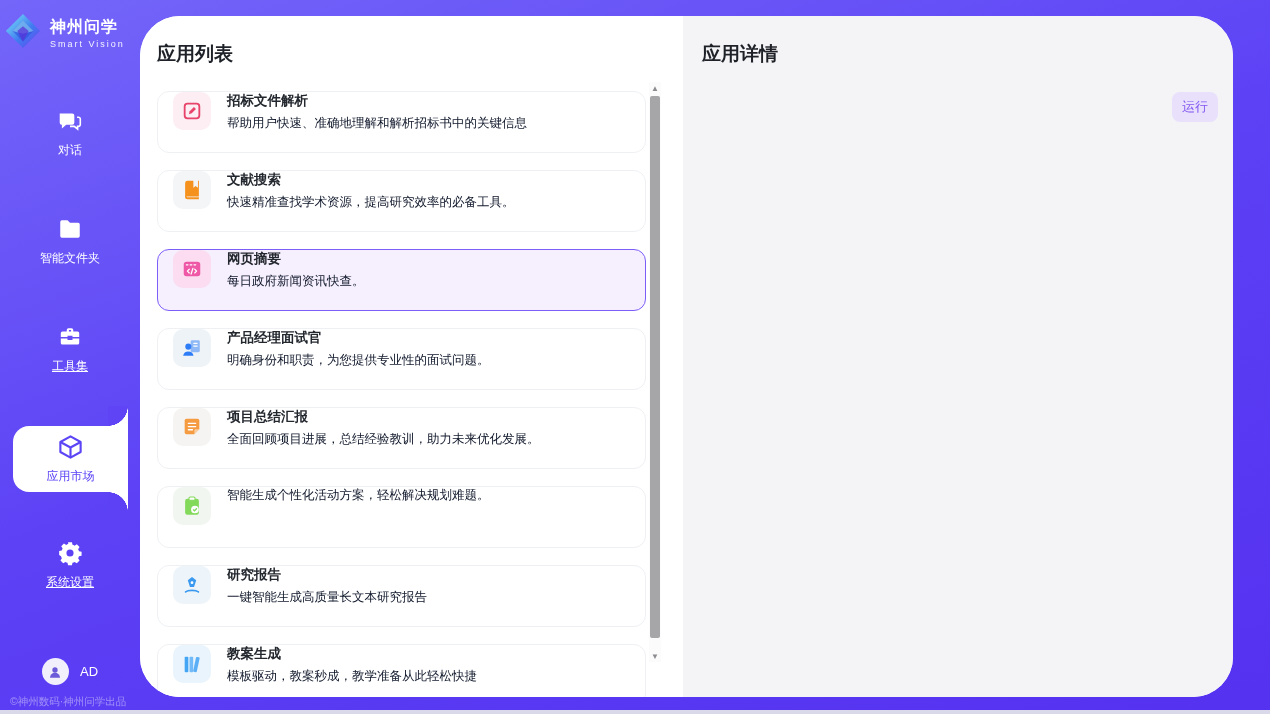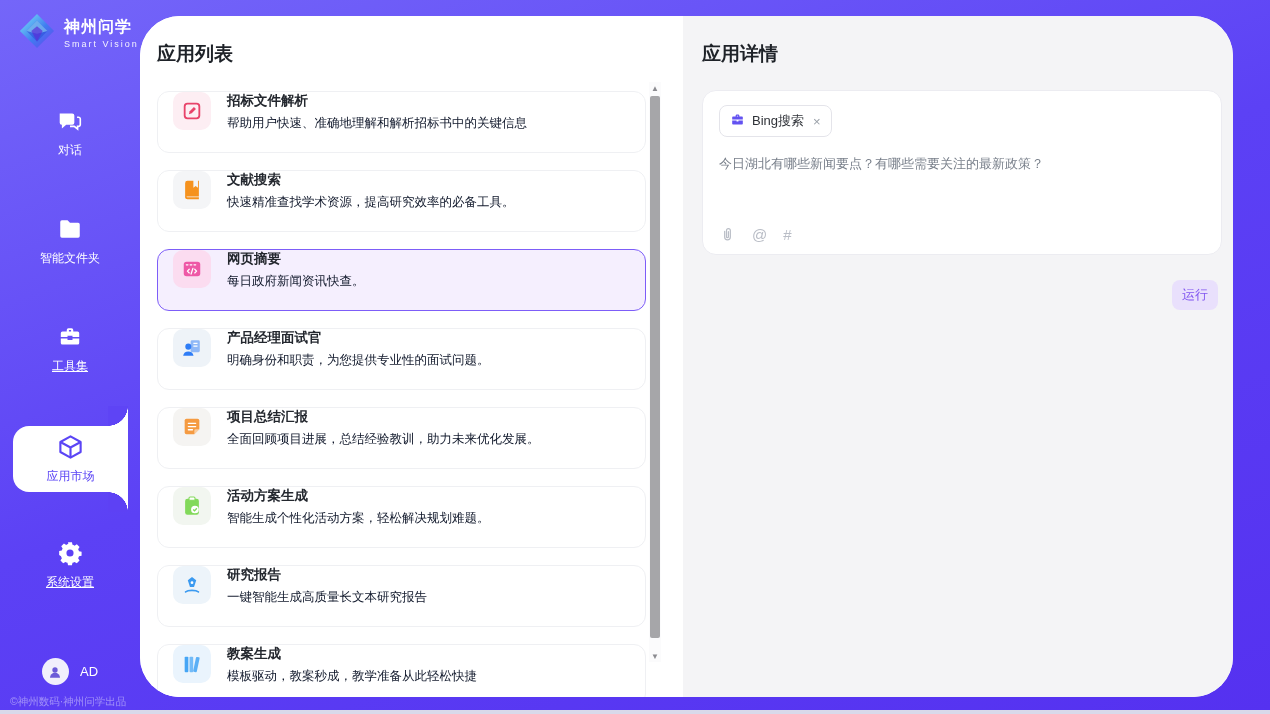--- a/index.html
+++ b/index.html
@@ -4,21 +4,21 @@
 <style>
   * { margin:0; padding:0; box-sizing:border-box; }
   html,body { width:1270px; height:714px; overflow:hidden; }
   body { font-family:"Liberation Sans","DejaVu Sans",sans-serif; }
   #stage { position:relative; width:1270px; height:714px; overflow:hidden;
            background:linear-gradient(160deg,#7466f9 0%,#5c41f5 48%,#5531f0 100%); }
   .bottom-light-strip { position:absolute; left:0; bottom:0; width:1270px; height:4px; background:#d9d9ea; }
 
   
   #sidebar { position:absolute; left:0; top:0; width:140px; height:714px; color:#fff; }
-  .logo { position:absolute; top:12px; left:18px; display:flex; align-items:center; gap:8px;justify-content:space-between; }
+  .logo { position:absolute; top:12px; left:4px; display:flex; align-items:center; gap:8px;justify-content:space-between; }
   .logo-text .t1 { font-size:16px; font-weight:bold; letter-spacing:1px; }
   .logo-text .t2 { font-size:9px; letter-spacing:2px; opacity:.92; margin-top:1px; }
   #nav { position:absolute; top:102px; left:0; width:140px; }
   .nav-item { height:62px; margin-bottom:46px; display:flex; flex-direction:column;
               align-items:center; justify-content:center; gap:7px; cursor:pointer; color:#fff; }
   .nav-item .nav-ic { width:27px; height:27px; display:flex; align-items:center; justify-content:center; }
   .nav-item .nav-label { font-size:12px; }
   .nav-item.underline .nav-label { text-decoration:underline; }
   .nav-item.active { position:relative; height:66px; margin-left:13px; width:115px;
                      background:#fff; border-radius:16px 0 0 16px; color:#5b45f5; margin-bottom:42px; }
@@ -247,21 +247,20 @@
           <div class="app-card">
             <span class="app-ic" style="color: rgb(130, 217, 90); background: rgb(242, 246, 240);">
               <svg viewBox="0 0 24 24" fill="currentColor">
                 <rect x="4.5" y="4" width="15" height="17.5" rx="2.5"></rect>
                 <rect x="8.7" y="2.2" width="6.6" height="3.6" rx="1.3" fill="#fff" stroke="currentColor" stroke-width="1.2"></rect>
                 <circle cx="15.2" cy="15.8" r="4.2" fill="#fff"></circle>
                 <path d="M13.3 15.8l1.5 1.5 2.5-2.8" fill="none" stroke="currentColor" stroke-width="1.5"></path>
               </svg>
             </span>
             <span class="app-texts">
-              <span class="app-name">活动方案生成</span>
               <span class="app-desc">智能生成个性化活动方案，轻松解决规划难题。</span>
             </span>
           </div>
 
           <div class="app-card">
             <span class="app-ic" style="color: rgb(59, 154, 240); background: rgb(237, 244, 250);">
               <svg viewBox="0 0 24 24" fill="currentColor">
                 <path d="M12 3.2l4.6 3.6-2.4 7.4H9.8L7.4 6.8z"></path>
                 <circle cx="12" cy="9.5" r="1.5" fill="#fff"></circle>
                 <path d="M5 19.5c2.6-2.1 11.4-2.1 14 0" fill="none" stroke="currentColor" stroke-width="1.8" stroke-linecap="round"></path>
@@ -292,42 +291,19 @@
       <div id="scrollbar">
         <div class="sb-arrow sb-up">▲</div>
         <div id="sb-thumb"></div>
         <div class="sb-arrow sb-down">▼</div>
       </div>
     </div>
 
     <div id="detail-panel">
       <div class="panel-title">应用详情</div>
 
-      <div id="detail-card">
-        <div class="tool-tag">
-          <span>
-            <svg width="15" height="15" viewBox="0 0 24 24" fill="#6352f1">
-              <path d="M9 7V6a2 2 0 0 1 2-2h2a2 2 0 0 1 2 2v1h4.2a1.3 1.3 0 0 1 1.3 1.3V12H3.5V8.3A1.3 1.3 0 0 1 4.8 7zM11 6v1h2V6zM3.5 13.5h7V15h3v-1.5h7v5.2a1.3 1.3 0 0 1-1.3 1.3H4.8a1.3 1.3 0 0 1-1.3-1.3z"></path>
-            </svg>
-          </span>
-          <span class="tag-label">Bing搜索</span>
-          <span class="tag-close">×</span>
-        </div>
-
-        <div id="prompt-text">今日湖北有哪些新闻要点？有哪些需要关注的最新政策？</div>
-
-        <div id="attach-row">
-          <span class="mini-ic">
-            <svg width="17" height="17" viewBox="0 0 24 24" fill="none" stroke="currentColor" stroke-width="1.7" stroke-linecap="round">
-              <path d="M8 7.5v8a4 4 0 0 0 8 0v-9a2.7 2.7 0 0 0-5.4 0v8.7a1.35 1.35 0 0 0 2.7 0V8"></path>
-            </svg>
-          </span>
-          <span class="mini-ic">@</span>
-          <span class="mini-ic">#</span>
-        </div>
-      </div>
 
       <button id="run-btn">运行</button>
     </div>
   </div>
 
   <div class="bottom-light-strip"></div>
 </div>
 
 </body></html>

